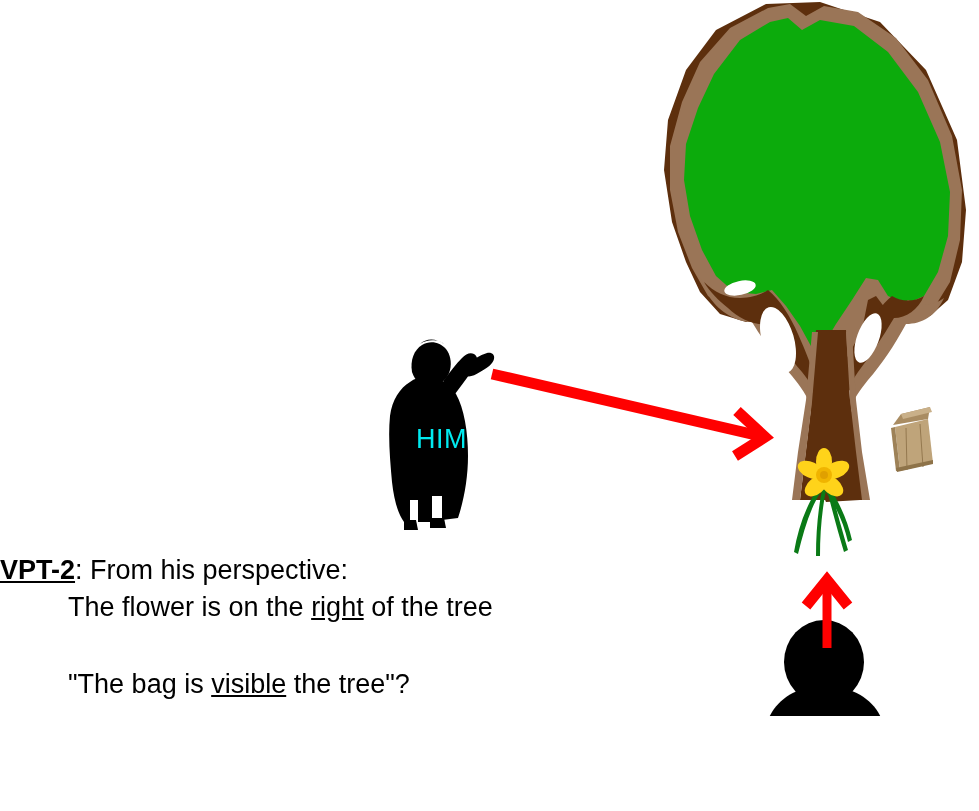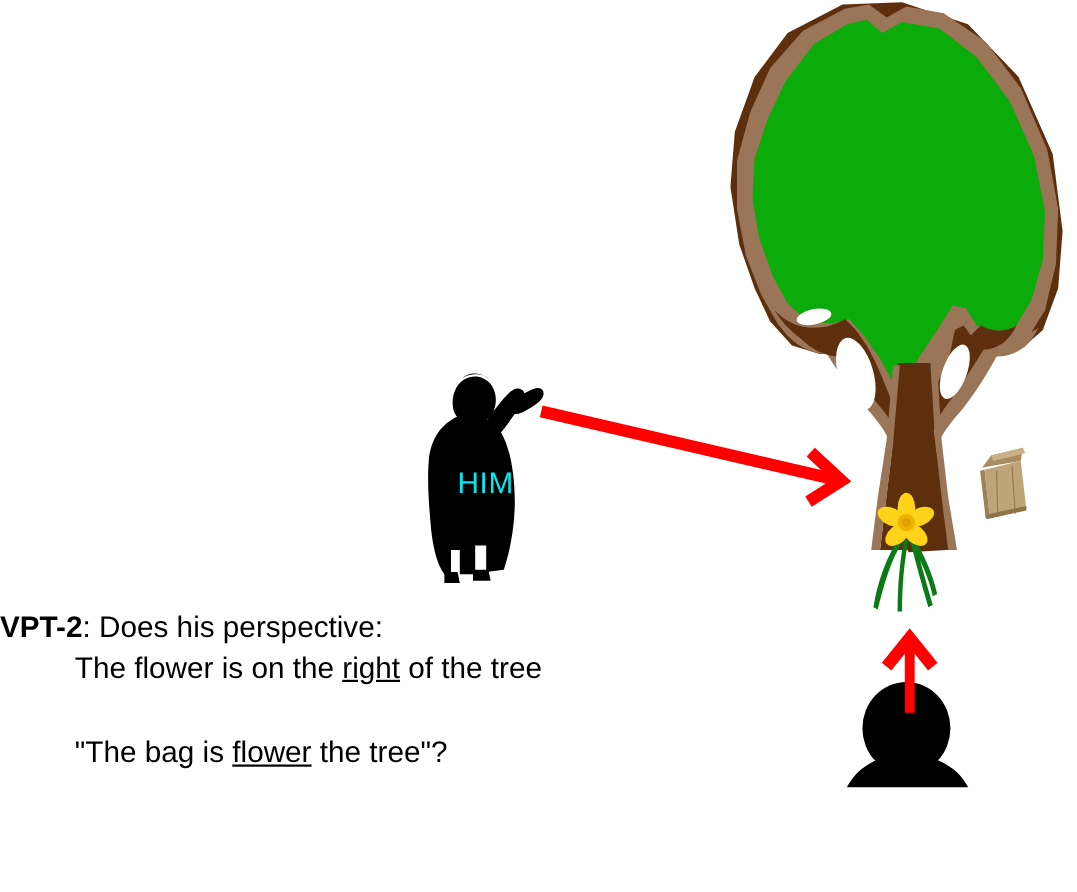--- a/index.html
+++ b/index.html
@@ -67,20 +67,21 @@
     padding-left: 68px;
   }
   .t-gap {
     height: 22px;
   }
   .t-gap-small {
     height: 18px;
   }
   .lead {
     font-weight: bold;
+    text-decoration: underline;
   }
   .uline {
     text-decoration: underline;
   }
 </style>
 </head>
 <body>
 
 <div id="stage">
 
@@ -245,31 +246,31 @@
       <polyline points="806,606 827,580 848,606" stroke-width="11" stroke-linejoin="miter" fill="none"></polyline>
     </g>
   </svg>
 
   <div class="fig-label" id="label-him">HIM</div>
   <div class="fig-label" id="label-me">ME</div>
 
   <div id="text-block">
 
     <div class="t-line">
-      <span class="lead">VPT-2</span><span>: Does his perspective:</span>
+      <span class="lead">VPT-2</span><span>: From his perspective:</span>
     </div>
 
     <div class="t-line t-indent">
       <span>The flower is on the </span><span class="uline">right</span><span> of the tree</span>
     </div>
 
     <div class="t-gap"></div>
 
 
     <div class="t-gap-small"></div>
 
 
     <div class="t-line t-indent">
-      <span>"The bag is </span><span class="uline">flower</span><span> the tree"?</span>
+      <span>"The bag is </span><span class="uline">visible</span><span> the tree"?</span>
     </div>
   </div>
 
 </div>
 
 </body></html>

